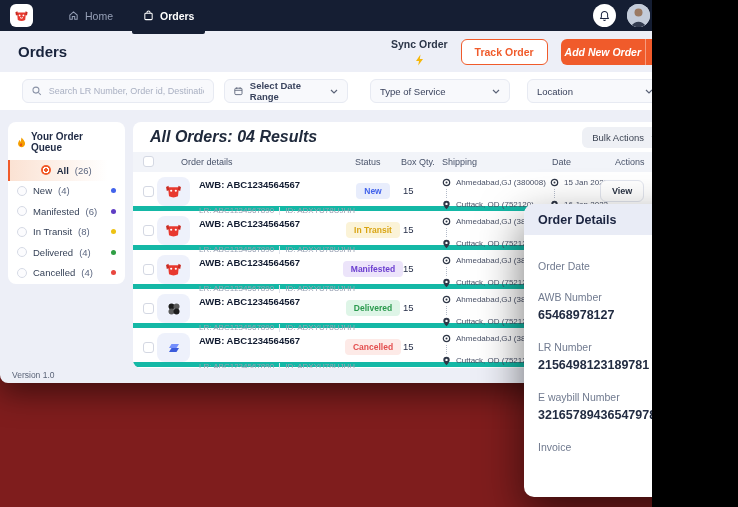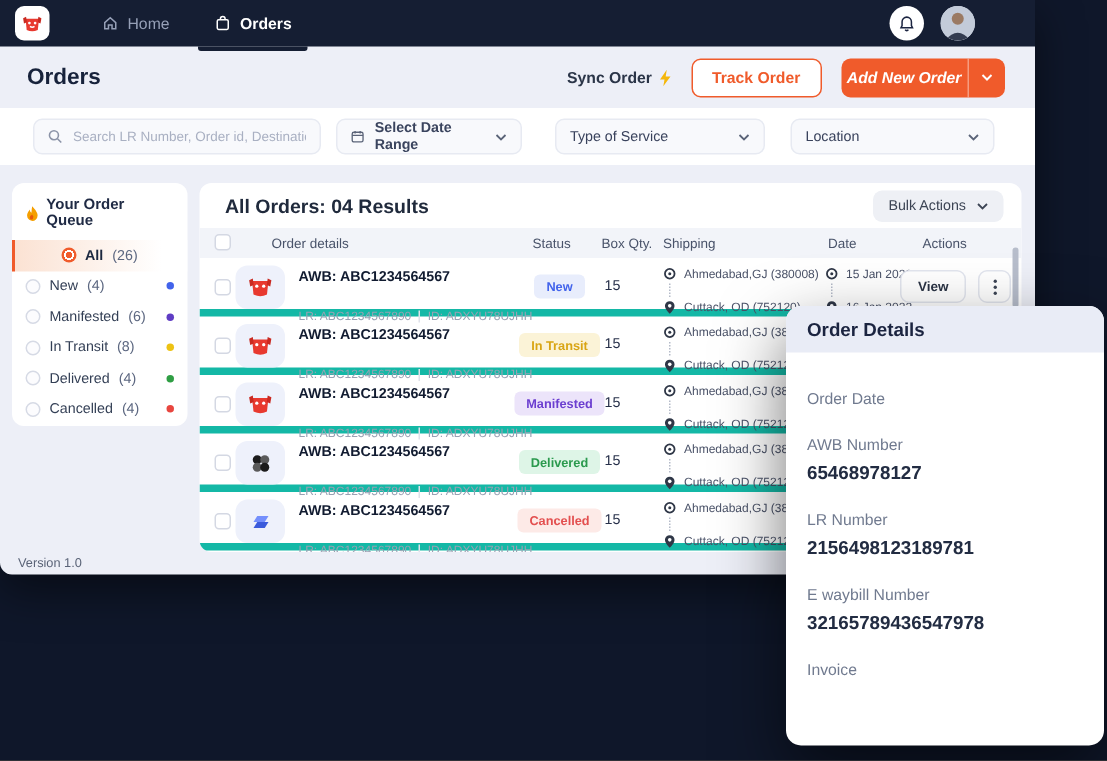--- a/index.html
+++ b/index.html
@@ -1,17 +1,17 @@
 <!DOCTYPE html>
 <html><head>
 <meta charset="utf-8">
 <style>
   * { margin:0; padding:0; box-sizing:border-box; }
   html,body { width:738px; height:507px; background:#000; font-family:"Liberation Sans", sans-serif; }
-  .stage { position:relative; width:738px; height:507px; background:#0f172a; overflow:hidden; }
+  .stage { position:relative; width:652px; height:507px; background:#7f1d1d; overflow:hidden; }
 
   
   .app-window { position:absolute; left:0; top:0; width:690px; height:383px;
     background:#edeff7; border-radius:8px; overflow:visible;
     box-shadow:0 10px 30px rgba(0,0,0,.5); }
   .app-clip { position:absolute; inset:0; border-radius:8px; overflow:hidden; }
 
   
   .navbar { position:absolute; left:0; top:0; right:0; height:31px; background:#151e33;
     display:flex; align-items:center; padding:0 12px 0 10px; z-index:5; }
@@ -25,21 +25,21 @@
   .nav-right { margin-left:auto; display:flex; align-items:center; gap:11px; padding-right:28px; }
   .bell-btn { width:23px; height:23px; border-radius:50%; background:#fff; display:flex;
     align-items:center; justify-content:center; }
   .avatar { width:23px; height:23px; border-radius:50%; overflow:hidden; background:#cdd5e2; }
 
   
   .page-head { position:absolute; left:0; top:31px; right:0; height:41px;
     display:flex; align-items:center; padding:0 20px 0 18px; }
   .page-title { font-size:15px; font-weight:bold; color:#17223b; }
   .head-right { margin-left:auto; display:flex; align-items:center; gap:13px; }
-  .sync { display:flex; align-items:center; gap:4px; font-size:10.5px; font-weight:bold; color:#2b3548; }
+  .sync { display:flex; align-items:center; gap:4px; font-size:10.5px; font-weight:bold; color:#2b3548;flex-direction:column; }
   .btn-outline { border:1px solid #f05b2b; color:#f05b2b; background:#fff; border-radius:6px;
     font-size:10.5px; font-weight:bold; padding:6px 13px; cursor:pointer; }
   .btn-solid { display:flex; align-items:stretch; background:#f05b2b; border-radius:6px;
     color:#fff; font-size:10.5px; font-weight:bold; overflow:hidden; cursor:pointer; }
   .btn-solid .lbl { padding:7px 4px;font-style:italic; }
   .btn-solid .sep { width:1px; background:rgba(255,255,255,.4); }
   .btn-solid .caret { display:flex; align-items:center; padding:0 8px; }
 
   
   .filter-bar { position:absolute; left:0; top:72px; right:0; height:38px; background:#fff; }
@@ -68,21 +68,21 @@
     padding-left:6.5px; font-weight:bold; color:#1c2840;justify-content:center; }
   .q-item.active .radio { border:none;
     background:radial-gradient(circle,#f05b2b 0 2px,#fff 2px 3.4px,#f05b2b 3.4px 100%); }
   .q-count { color:#5c6780; font-weight:normal; }
   .q-dot { margin-left:auto; width:5px; height:5px; border-radius:50%; }
 
   
   .orders-card { position:absolute; left:133px; top:122px; width:548px; height:246px;
     background:#fff; border-radius:8px; overflow:hidden; }
   .card-top { position:relative; height:30px; display:flex; align-items:center; padding:0 12px 0 17px; }
-  .card-title { font-size:13px; font-weight:bold; color:#202a3c; }
+  .card-title { font-size:16px; font-weight:bold; color:#202a3c;font-style:italic; }
   .bulk-btn { margin-left:auto; display:flex; align-items:center; gap:7px; background:#eef0f5;
     border-radius:6px; padding:5px 10px; font-size:9.5px; color:#3c4454; cursor:pointer; }
   .thead { position:relative; height:20px; background:#f2f4f9; font-size:9px; color:#49536a; }
   .thead span { position:absolute; top:5px; }
   .th-check { left:10px; top:4px !important; }
   .th-details { left:48px; }
   .th-status { left:222px; }
   .th-qty { left:268px; }
   .th-shipping { left:309px; }
   .th-date { left:419px; }

